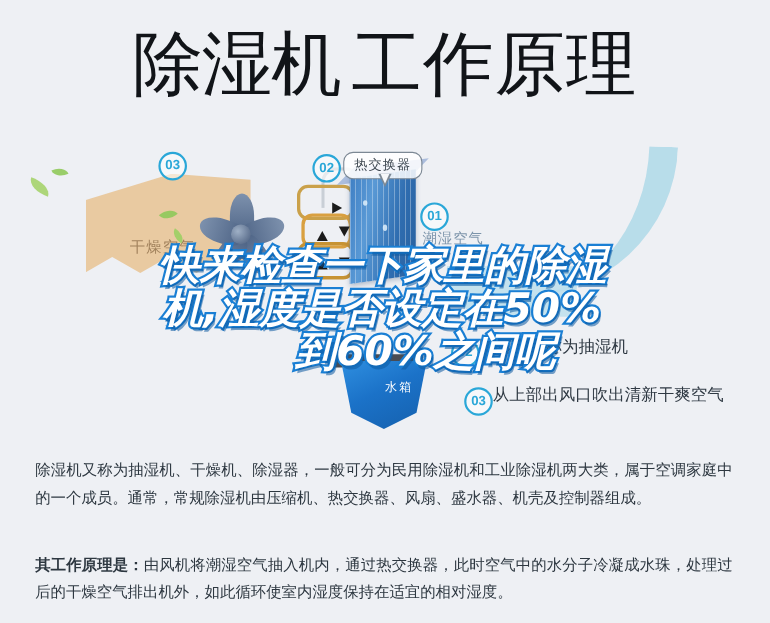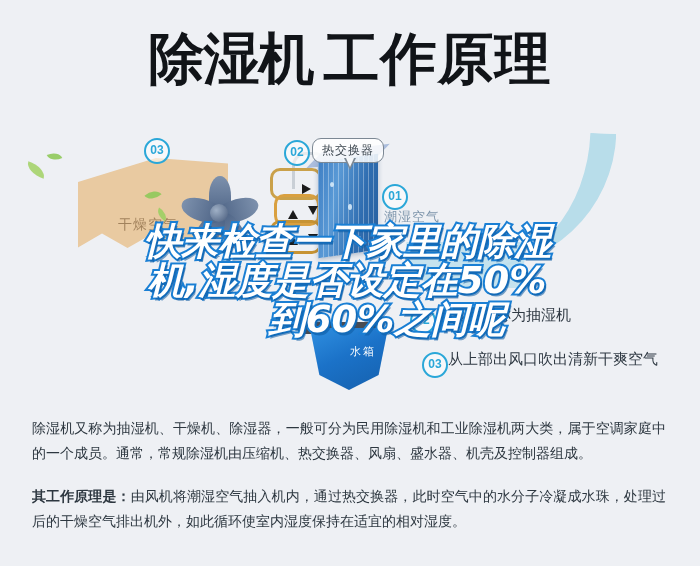--- a/index.html
+++ b/index.html
@@ -14,23 +14,23 @@
   #page{position:relative;width:700px;height:566px;background:#eef0f4;overflow:hidden;}
 
   
   .title-bar{
     position:absolute;left:0;top:24px;width:700px;
     text-align:center;
     white-space:nowrap;
   }
   .title-text{
     display:inline-block;
-    font-size:56px;
+    font-size:64px;
     line-height:70px;
-    font-weight:bold;
+    font-weight:normal;
     color:#111418;
     letter-spacing:1px;
     font-family:"DejaVu Sans","Liberation Sans",sans-serif;
   }
   .title-a{letter-spacing:-1px;}
   .title-b{margin-left:10px;}
 
   
   .stage{position:absolute;left:0;top:112px;width:700px;height:298px;}
 
@@ -217,21 +217,21 @@
   .body-wrap{position:absolute;left:0;top:416px;width:700px;}
   .para{
     margin:0 0 0 0;
     padding:0 34px 0 32px;
     font-size:14px;
     line-height:25px;
     color:#2d3740;
     font-family:"DejaVu Sans","Liberation Sans",sans-serif;
     text-align:justify;
   }
-  .para.p1{margin-bottom:18px;}
+  .para.p1{margin-bottom:36px;}
   .lead{font-weight:bold;}
 </style>
 </head>
 <body>
 
 <div id="page">
 
   <div class="title-bar">
     <span class="title-text title-a">除湿机</span><span class="title-text title-b">工作原理</span>
   </div>

